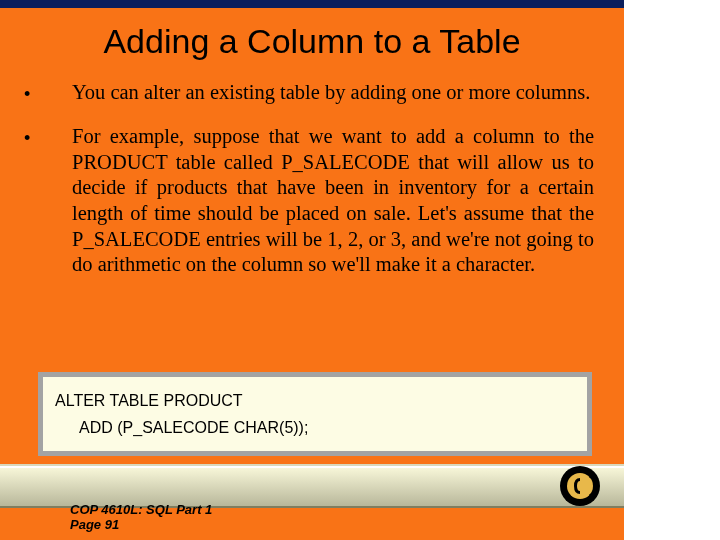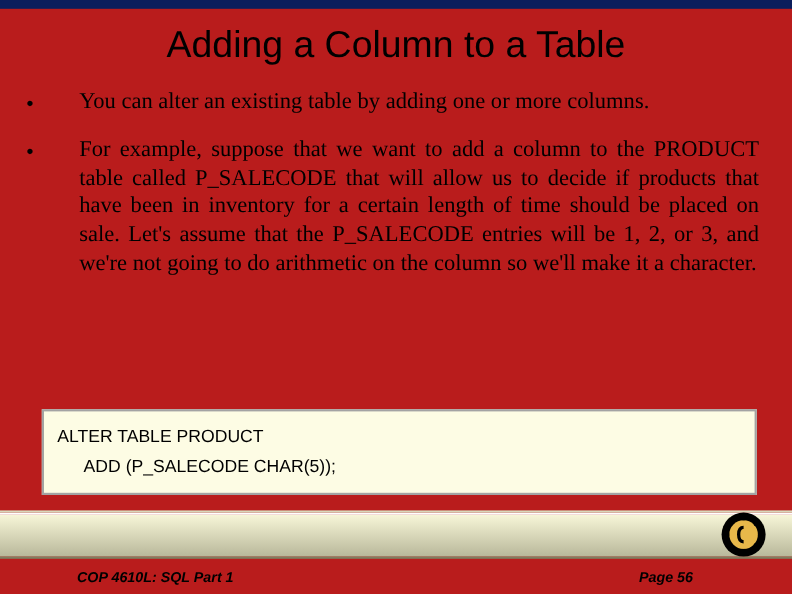--- a/index.html
+++ b/index.html
@@ -6,23 +6,23 @@
     margin: 0;
     padding: 0;
     width: 720px;
     height: 540px;
     font-family: "Times New Roman", Times, serif;
     background: #fff;
     overflow: hidden;
   }
   .slide {
     position: relative;
-    width: 720px;
+    width: 624px;
     height: 540px;
-    background: #b91c1c;
+    background: #f97316;
     box-sizing: border-box;
   }
   .top-border {
     position: absolute;
     top: 0; left: 0; right: 0;
     height: 8px;
     background: #0b1e5c;
   }
   .title {
     position: absolute;
@@ -59,21 +59,21 @@
     line-height: 1.25;
     color: #000;
     text-align: justify;
     padding-left: 18px;
   }
   .code-box {
     position: absolute;
     left: 38px;
     right: 32px;
     top: 372px;
-    border: 2px solid #a3a3a3;
+    border: 5px solid #a3a3a3;
     background: #fdfce4;
     padding: 10px 12px 10px 12px;
     font-family: Arial, Helvetica, sans-serif;
     font-size: 16px;
     line-height: 1.7;
     color: #000;
   }
   .code-line-1 { }
   .code-line-2 { padding-left: 24px; }
   .footer-bar {
@@ -97,20 +97,21 @@
     bottom: 8px;
     left: 70px;
     right: 90px;
     display: flex;
     justify-content: space-between;
     font-family: Arial, Helvetica, sans-serif;
     font-size: 13px;
     font-weight: bold;
     font-style: italic;
     color: #000;
+    flex-direction: column;
   }
   .logo {
     position: absolute;
     right: 22px;
     bottom: 32px;
     width: 44px;
     height: 44px;
   }
   .logo svg { width: 44px; height: 44px; }
 </style>
@@ -135,21 +136,21 @@
 
   <div class="code-box">
     <div class="code-line-1">ALTER TABLE  PRODUCT</div>
     <div class="code-line-2">ADD (P_SALECODE CHAR(5));</div>
   </div>
 
   <div class="footer-bar"></div>
 
   <div class="footer-text">
     <span>COP 4610L: SQL Part 1</span>
-    <span>Page 56</span>
+    <span>Page 91</span>
   </div>
 
   <div class="logo">
     <svg viewBox="0 0 44 44">
       <circle cx="22" cy="22" r="20" fill="#000"></circle>
       <circle cx="22" cy="22" r="13" fill="#e8b84a"></circle>
       <g fill="#000">
         <rect x="21" y="3" width="2" height="6"></rect>
         <rect x="21" y="35" width="2" height="6"></rect>
         <rect x="3" y="21" width="6" height="2"></rect>

